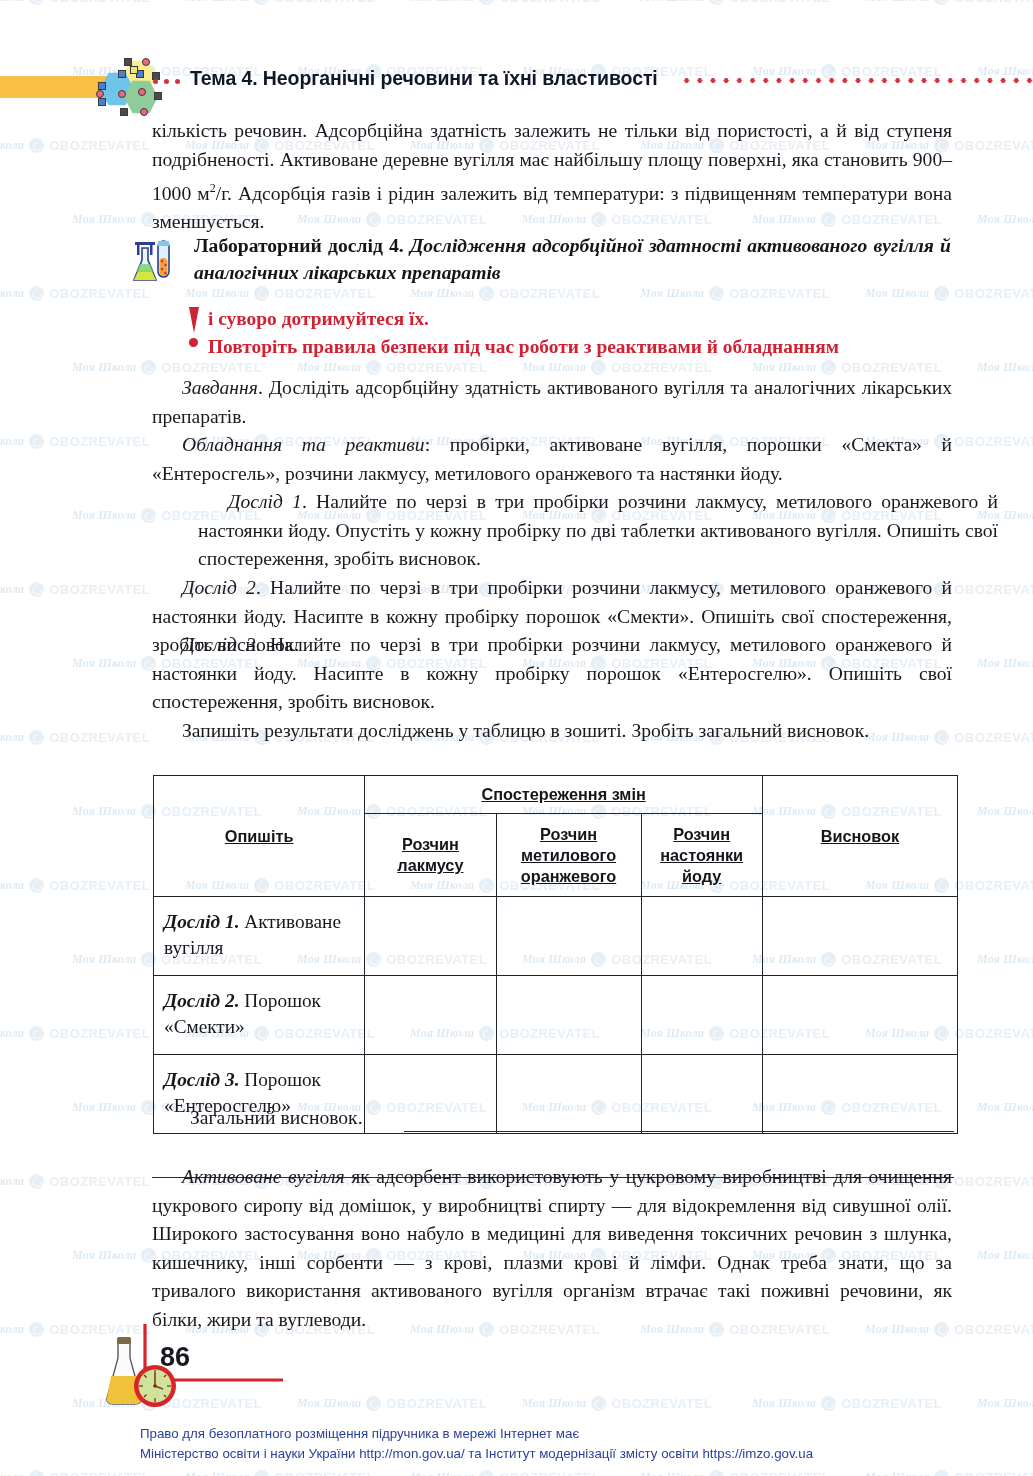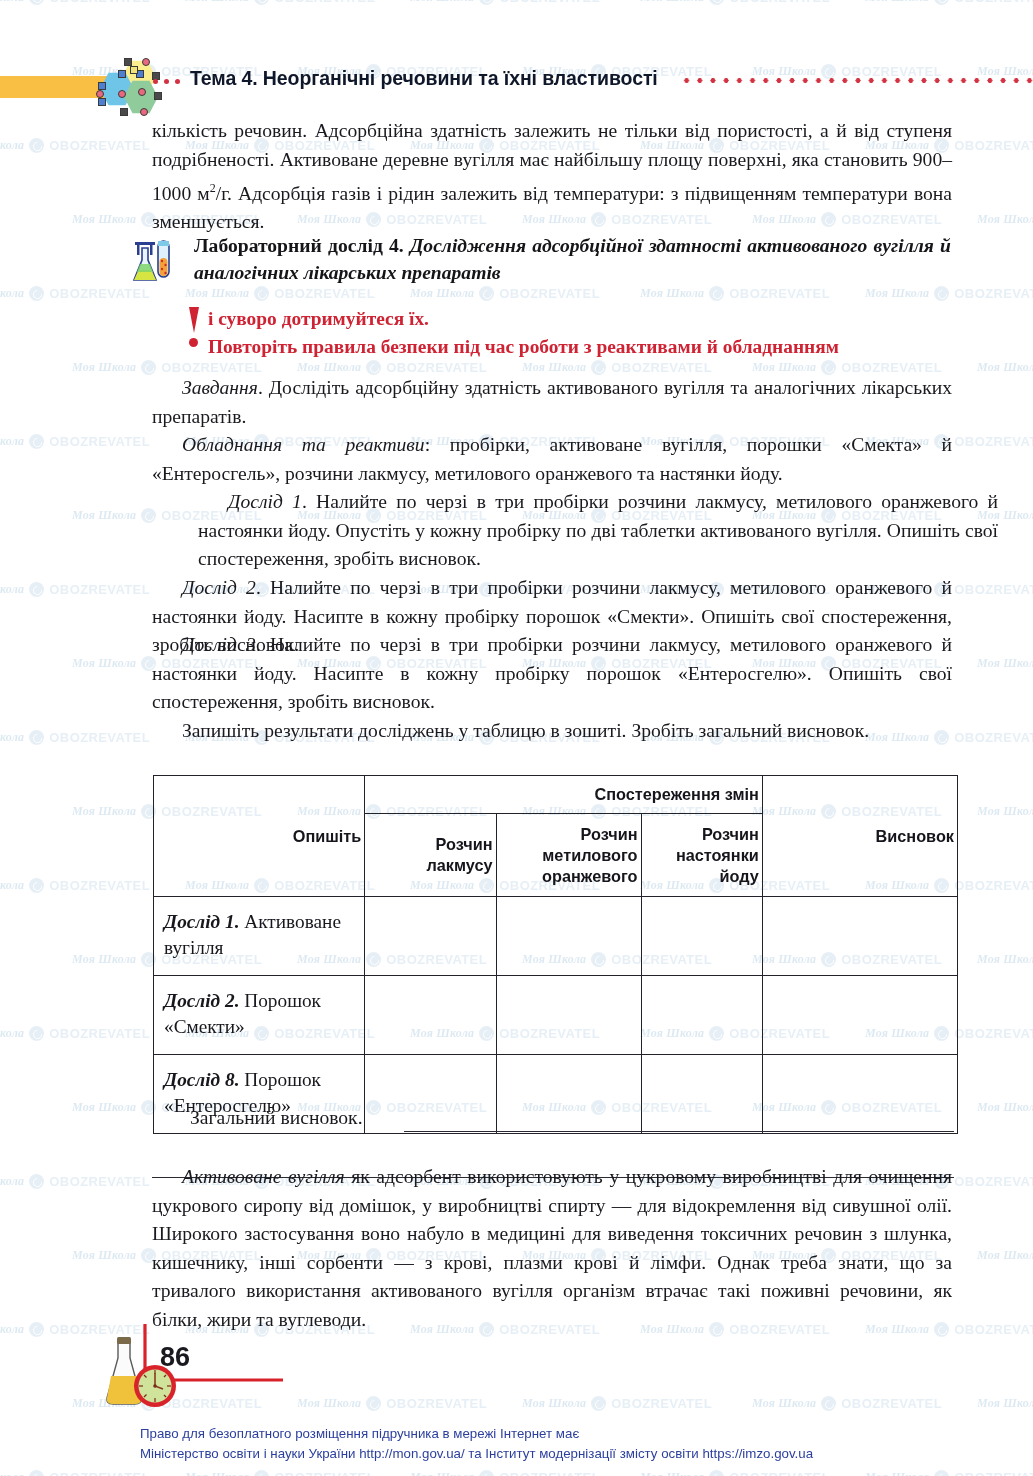--- a/index.html
+++ b/index.html
@@ -249,24 +249,25 @@
     font-family: "Liberation Sans", sans-serif;
   }
   .lab-table td, .lab-table th {
     border: 1.3px solid #22222a;
     padding: 0;
     vertical-align: middle;
   }
   .lab-table th {
     font-size: 16.3px;
     font-weight: bold;
-    text-align: right;
+    text-align: center;
     color: #15151b;
     line-height: 21px;
     padding: 4px 3px;
+    text-decoration: underline;
   }
   .th-span { height: 29px; }
   .th-sub  { height: 74px; }
   .th-side { }
   .lab-table td.reagent {
     font-family: "Liberation Serif", serif;
     font-size: 19.3px;
     line-height: 26px;
     color: #17171d;
     padding: 7px 8px 9px 10px;
@@ -972,21 +973,21 @@
           <td class="blank"></td>
         </tr>
         <tr>
           <td class="reagent"><b>Дослід  2.</b><span> Порошок «Смекти»</span></td>
           <td class="blank"></td>
           <td class="blank"></td>
           <td class="blank"></td>
           <td class="blank"></td>
         </tr>
         <tr>
-          <td class="reagent"><b>Дослід  8.</b><span> Порошок «Ентеросгелю»</span></td>
+          <td class="reagent"><b>Дослід  3.</b><span> Порошок «Ентеросгелю»</span></td>
           <td class="blank"></td>
           <td class="blank"></td>
           <td class="blank"></td>
           <td class="blank"></td>
         </tr>
       </tbody>
     </table>
 
     <div class="conclusion">
       <span class="lead">Загальний висновок.</span>

